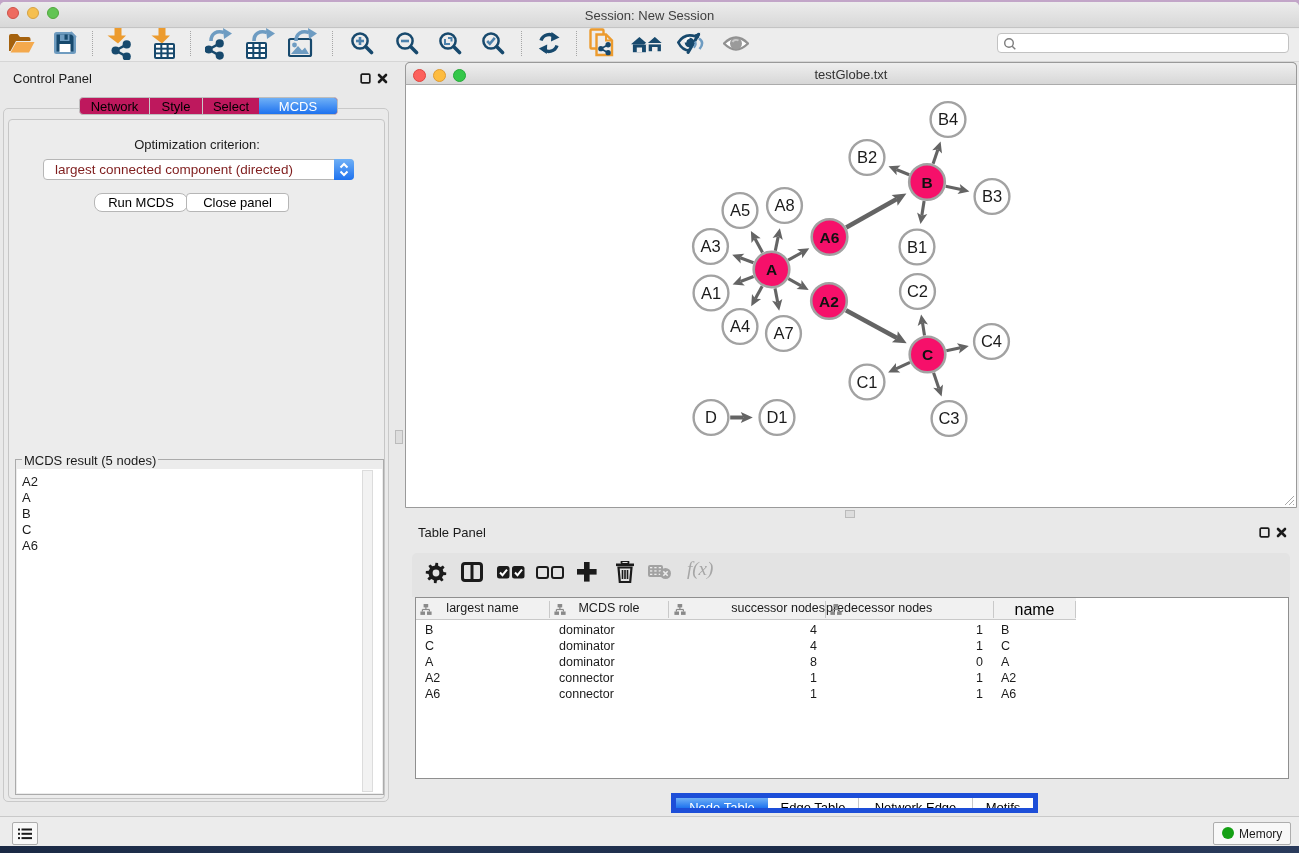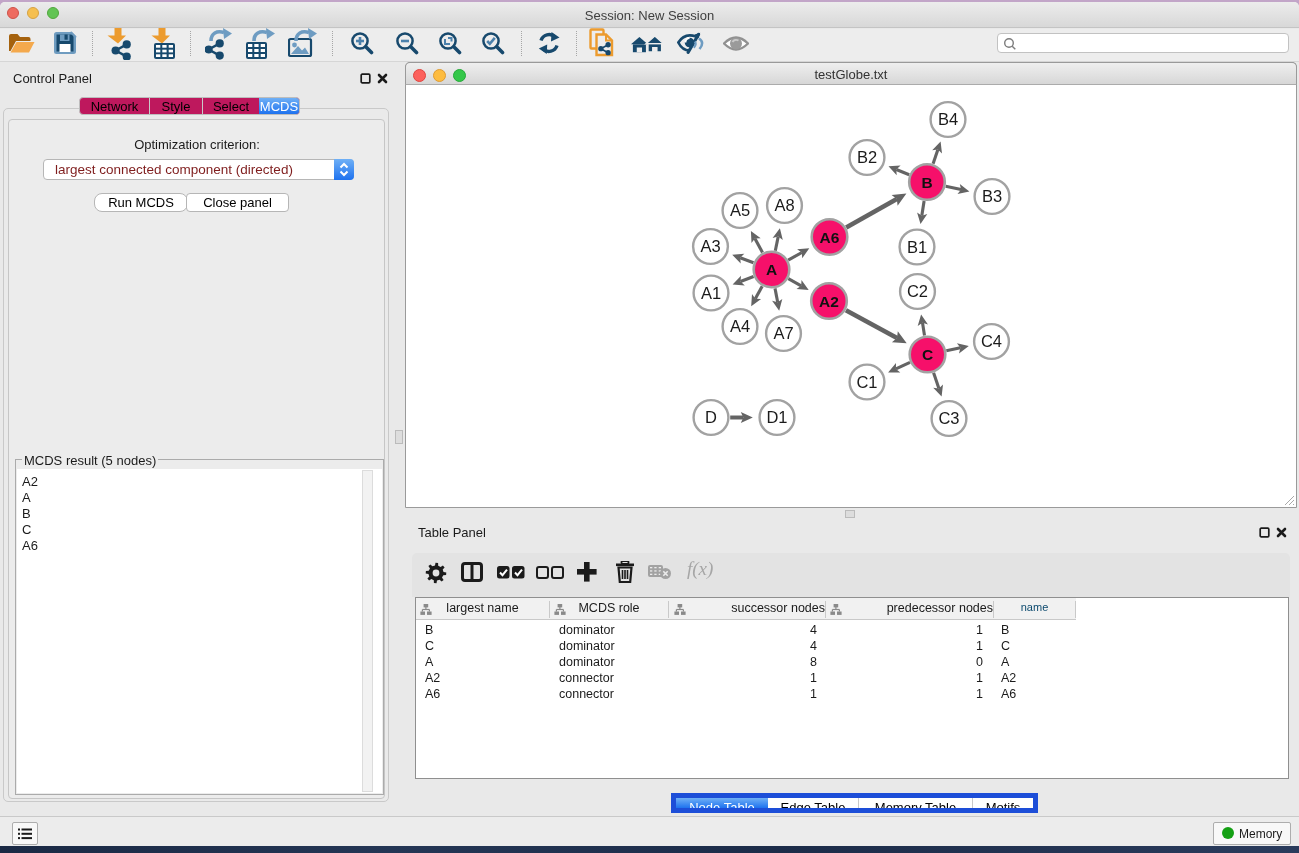--- a/index.html
+++ b/index.html
@@ -158,21 +158,21 @@
   </svg>
 <svg style="position:absolute;left:377px;top:73px" width="11" height="11" viewBox="0 0 11 11">
     <path d="M2,2 L9,9 M9,2 L2,9" stroke="#1b1b1b" stroke-width="2.6" stroke-linecap="round"></path>
   </svg>
 <div class="abs" style="left:3px;top:108px;width:386px;height:694px;background:#EAEAEA;border:1px solid #C9C9C9;border-radius:5px"></div>
 
 <div class="abs" style="left:79px;top:97px;height:18px;display:flex;font-size:13px;line-height:17px;text-align:center;border-radius:4px;overflow:hidden;border:1px solid #BDBDBD;background:#be185d">
 <div style="width:70px;border-right:1px solid #C9C9C9">Network</div>
     <div style="width:53px;border-right:1px solid #C9C9C9">Style</div>
     <div style="width:56px;">Select</div>
-    <div style="width:40px;background:linear-gradient(#6FB0F6,#1E72EF);color:#fff">MCDS</div>
+    <div style="width:78px;background:linear-gradient(#6FB0F6,#1E72EF);color:#fff">MCDS</div>
 </div>
 <div class="abs" style="left:8px;top:119px;width:377px;height:680px;background:#ECECEC;border:1px solid #C6C6C6;border-radius:4px"></div>
 <div class="abs" style="left:0;top:137px;width:394px;text-align:center;font-size:13px;color:#1b1b1b">Optimization criterion:</div>
 
 <div class="abs" style="left:43px;top:159px;width:311px;height:21px;background:#fff;border:1px solid #B6B6B6;border-radius:4px"></div>
 <div class="abs" style="left:55px;top:162px;font-size:13.5px;color:#7f1d1d">largest connected component (directed)</div>
 <div class="abs" style="left:334px;top:159px;width:20px;height:21px;background:linear-gradient(#6FB0F6,#1E72EF);border-radius:0 4px 4px 0"></div>
 <svg class="abs" style="left:337px;top:162px" width="14" height="15" viewBox="0 0 14 15">
     <path d="M3.5,5.5 L7,2 L10.5,5.5" fill="none" stroke="#fff" stroke-width="2"></path>
     <path d="M3.5,9.5 L7,13 L10.5,9.5" fill="none" stroke="#fff" stroke-width="2"></path>
@@ -337,22 +337,22 @@
     <path d="M15.3,9.3 l4.4,4.4 M19.7,9.3 l-4.4,4.4" stroke="#ECECEC" stroke-width="1.6"></path>
   </svg>
 <div style="position:absolute;left:687px;top:558px;font:italic 19px 'Liberation Serif',serif;color:#A6A6A6">f(x)</div>
 
 <div class="abs" style="left:415px;top:597px;width:874px;height:182px;background:#fff;border:1px solid #8F8F8F"></div>
 <div class="abs" style="left:416px;top:598px;width:660px;height:22px;background:#F1F1F1;border-bottom:1px solid #C9C9C9"></div>
 
 <div class="abs" style="left:416px;top:601px;width:134px;text-align:center;font-size:12.5px;color:#1b1b1b;border-right:1px solid #C9C9C9;height:17px">largest name</div>
 <div class="abs" style="left:550px;top:601px;width:119px;text-align:center;font-size:12.5px;color:#1b1b1b;border-right:1px solid #C9C9C9;height:17px">MCDS role</div>
 <div class="abs" style="left:669px;top:601px;width:157px;text-align:right;font-size:12.5px;color:#1b1b1b;border-right:1px solid #C9C9C9;height:17px">successor nodes</div>
-<div class="abs" style="left:826px;top:601px;width:168px;text-align:right;font-size:12.5px;color:#1b1b1b;border-right:1px solid #C9C9C9;height:17px">predecessor nodes</div>
-<div class="abs" style="left:994px;top:601px;width:82px;text-align:center;font-size:11px;color:#0c4a6e;border-right:1px solid #C9C9C9;height:17px">name</div>
+<div class="abs" style="left:826px;top:601px;width:168px;text-align:left;font-size:12.5px;color:#1b1b1b;border-right:1px solid #C9C9C9;height:17px">predecessor nodes</div>
+<div class="abs" style="left:994px;top:601px;width:82px;text-align:center;font-size:16px;color:#000000;border-right:1px solid #C9C9C9;height:17px">name</div>
 <svg style="position:absolute;left:420px;top:604px" width="12" height="11" viewBox="0 0 11.2 11">
     <rect x="3.2" y="0" width="4.6" height="3.4" fill="#8A8A8A"></rect>
     <line x1="5.5" y1="3" x2="5.5" y2="5.5" stroke="#8A8A8A" stroke-width="1.2"></line>
     <line x1="2" y1="5.5" x2="9" y2="5.5" stroke="#8A8A8A" stroke-width="1.2"></line>
     <line x1="2" y1="5.5" x2="2" y2="7.5" stroke="#8A8A8A" stroke-width="1.2"></line>
     <line x1="9" y1="5.5" x2="9" y2="7.5" stroke="#8A8A8A" stroke-width="1.2"></line>
     <rect x="0" y="7.5" width="4.6" height="3.4" fill="#8A8A8A"></rect>
     <rect x="6.6" y="7.5" width="4.6" height="3.4" fill="#8A8A8A"></rect>
   </svg>
 <svg style="position:absolute;left:554px;top:604px" width="12" height="11" viewBox="0 0 11.2 11">
@@ -385,21 +385,21 @@
 
 <div class="abs" style="left:425px;top:622px;font-size:12.5px;line-height:16px;color:#1b1b1b">B<br>C<br>A<br>A2<br>A6</div>
 <div class="abs" style="left:559px;top:622px;font-size:12.5px;line-height:16px;color:#1b1b1b">dominator<br>dominator<br>dominator<br>connector<br>connector</div>
 <div class="abs" style="left:700px;top:622px;width:117px;text-align:right;font-size:12.5px;line-height:16px;color:#1b1b1b">4<br>4<br>8<br>1<br>1</div>
 <div class="abs" style="left:900px;top:622px;width:83px;text-align:right;font-size:12.5px;line-height:16px;color:#1b1b1b">1<br>1<br>0<br>1<br>1</div>
 <div class="abs" style="left:1001px;top:622px;font-size:12.5px;line-height:16px;color:#1b1b1b">B<br>C<br>A<br>A2<br>A6</div>
 
 <div class="abs" style="left:671px;top:793px;height:20px;display:flex;font-size:13px;line-height:19px;text-align:center;border-radius:0;overflow:hidden;border:5px solid #1d4ed8;background:#fff">
 <div style="width:92px;background:linear-gradient(#6FB0F6,#1E72EF);color:#fff">Node Table</div>
     <div style="width:91px;border-right:1px solid #C9C9C9">Edge Table</div>
-    <div style="width:114px;border-right:1px solid #C9C9C9">Memory Table</div>
+    <div style="width:114px;border-right:1px solid #C9C9C9">Network Edge</div>
     <div style="width:60px">Motifs</div>
 </div>
 
 <div class="abs" style="left:0;top:816px;width:1299px;height:30px;background:#ECECEC;border-top:1px solid #C9C9C9"></div>
 <div class="abs" style="left:12px;top:822px;width:26px;height:23px;background:#F8F8F8;border:1px solid #ADADAD;border-radius:2px"></div>
 <svg class="abs" style="left:18px;top:828px" width="14" height="12" viewBox="0 0 14 12">
     <g fill="#1b1b1b">
       <rect x="0" y="0.5" width="2" height="2"></rect>
       <rect x="3.5" y="0.5" width="10.5" height="2"></rect>
       <rect x="0" y="4.8" width="2" height="2"></rect>

